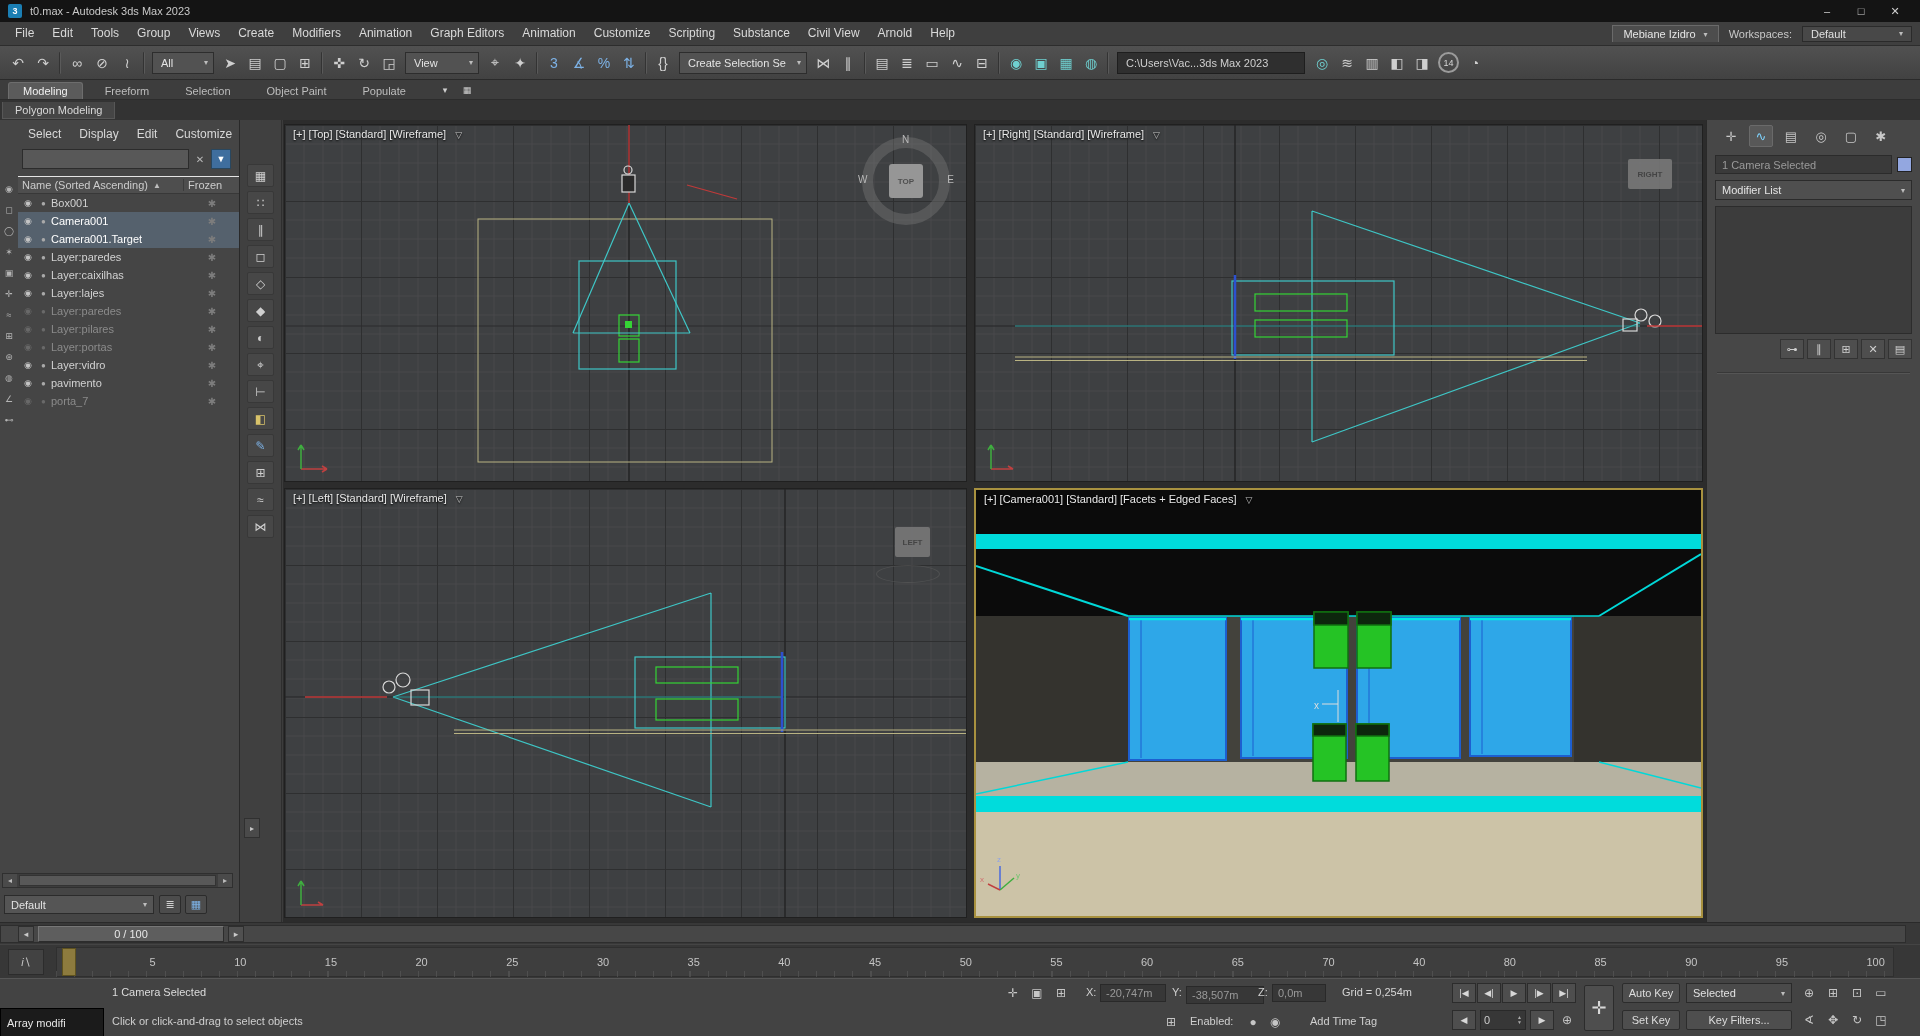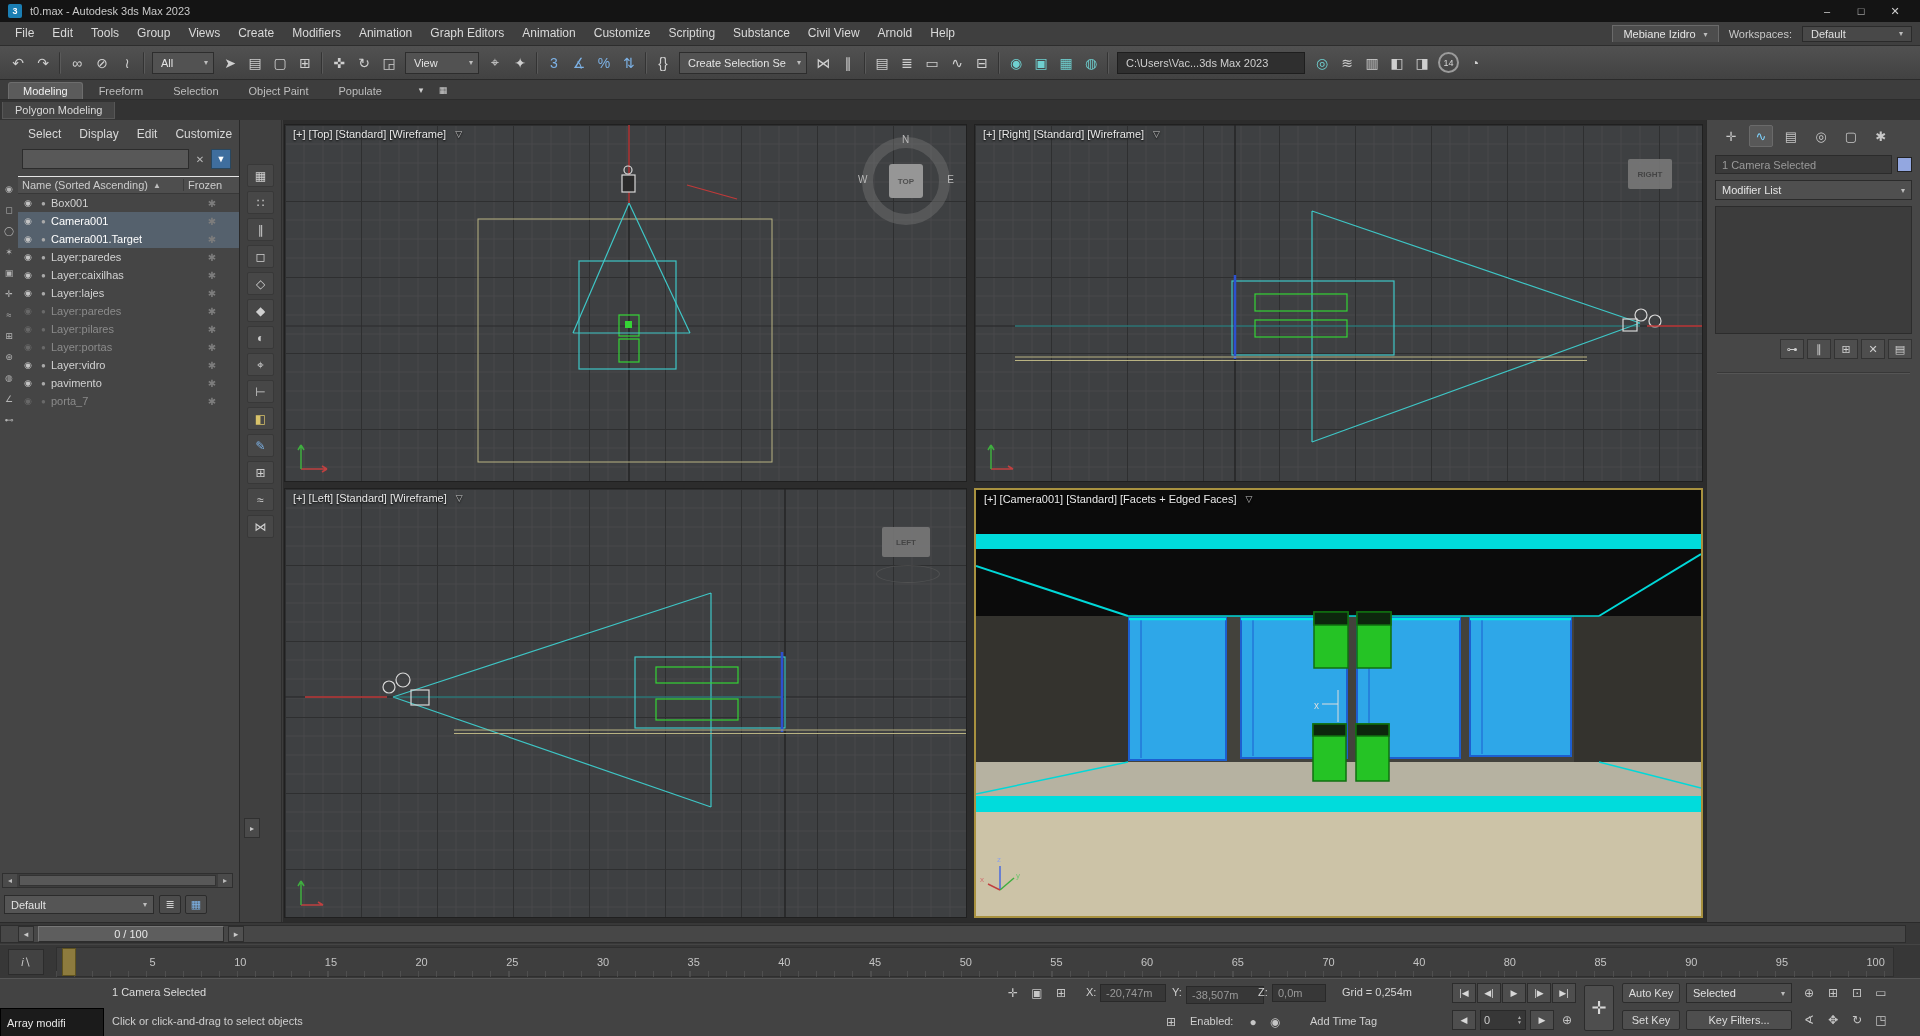--- a/index.html
+++ b/index.html
@@ -81,31 +81,31 @@
   .strip-expander{position:absolute;left:244px;top:698px;width:16px;height:20px;background:#4a4a4a;border:1px solid #303030;display:flex;align-items:center;justify-content:center;font-size:8px;color:#c9c9c9;}
 
   
   .viewports{position:absolute;left:283px;top:0;width:1423px;height:802px;background:#2c2c2c;}
   .vp{position:absolute;background:#3e4042;border:1px solid #202020;overflow:hidden;}
   #vp-top{left:1px;top:4px;width:683px;height:358px;}
   #vp-right{left:691px;top:4px;width:729px;height:358px;}
   #vp-left{left:1px;top:368px;width:683px;height:430px;}
   #vp-cam{left:691px;top:368px;width:729px;height:430px;border:2px solid #a8913f;background:#0c0c0c;}
   .vp svg.scene{position:absolute;left:0;top:0;}
-  .vp-label{position:absolute;left:8px;top:3px;z-index:6;font-size:11px;color:#e9e9e9;text-shadow:0 1px 2px #000;display:flex;align-items:center;gap:9px;}
+  .vp-label{position:absolute;left:8px;top:3px;z-index:6;font-size:11px;color:#e9e9e9;text-shadow:0 1px 2px #000;display:flex;align-items:flex-end;gap:9px;}
   .vp-funnel{font-size:9px;color:#c2c2c2;}
   .viewcube{position:absolute;right:16px;top:12px;width:88px;height:88px;z-index:5;}
   .vc-ring{position:absolute;inset:0;border:11px solid rgba(125,125,125,.38);border-radius:50%;}
   .vc-face{position:absolute;left:27px;top:27px;width:34px;height:34px;background:#969696;color:#4f4f4f;font-size:8px;font-weight:bold;display:flex;align-items:center;justify-content:center;border-radius:3px;}
   .vc-n{position:absolute;left:40px;top:-3px;font-size:10px;color:#b8b8b8;}
   .vc-w{position:absolute;left:-4px;top:37px;font-size:10px;color:#b8b8b8;}
   .vc-e{position:absolute;right:-4px;top:37px;font-size:10px;color:#b8b8b8;}
   .vtag{position:absolute;z-index:5;background:#787878;color:#454545;font-size:8px;font-weight:bold;display:flex;align-items:center;justify-content:center;border-radius:2px;opacity:.9;}
   #vp-right .vtag{right:30px;top:34px;width:44px;height:30px;}
-  #vp-left .vtag{right:36px;top:38px;width:48px;height:30px;}
+  #vp-left .vtag{right:36px;top:38px;width:35px;height:30px;}
   .vc-ellipse{position:absolute;right:26px;top:76px;width:64px;height:18px;border:1px solid #5f5f5f;border-radius:50%;opacity:.55;z-index:4;}
   .tripod{position:absolute;left:8px;bottom:6px;z-index:5;}
 
   
   .cmdpanel{position:absolute;left:1706px;top:0;width:214px;height:802px;background:#474747;border-left:1px solid #2a2a2a;}
   .cp-tabs{display:flex;gap:6px;padding:5px 0 6px 12px;align-items:center;}
   .cp-tab{width:24px;height:22px;font-size:13px;color:#c8c8c8;}
   .cp-tab.active{background:#585858;border:1px solid #6a6a6a;color:#7fd4ff;border-radius:2px;}
   .cp-selrow{display:flex;align-items:center;gap:5px;padding:2px 8px 6px 8px;}
   .cp-selfield{flex:1;height:19px;background:#3a3a3a;border:1px solid #2b2b2b;color:#9a9a9a;font-size:11px;display:flex;align-items:center;padding:0 6px;}
@@ -258,21 +258,21 @@
         <span class="tico">◧</span>
         <span class="tico">◨</span>
       </span>
     <span class="badge">14</span>
     <span class="tgroup">
         <span class="tico">◔</span>
       </span>
   </div>
 
   <div class="ribbon">
-    <span style="display:flex;gap:2px;align-items:flex-end">
+    <span style="display:flex;gap:8px;align-items:flex-end">
         <span class="rtab active">Modeling</span>
         <span class="rtab">Freeform</span>
         <span class="rtab">Selection</span>
         <span class="rtab">Object Paint</span>
         <span class="rtab">Populate</span>
       </span>
     <span class="ribbon-extra">
         <span class="tico">▾</span>
         <span class="tico">▦</span>
       </span>

